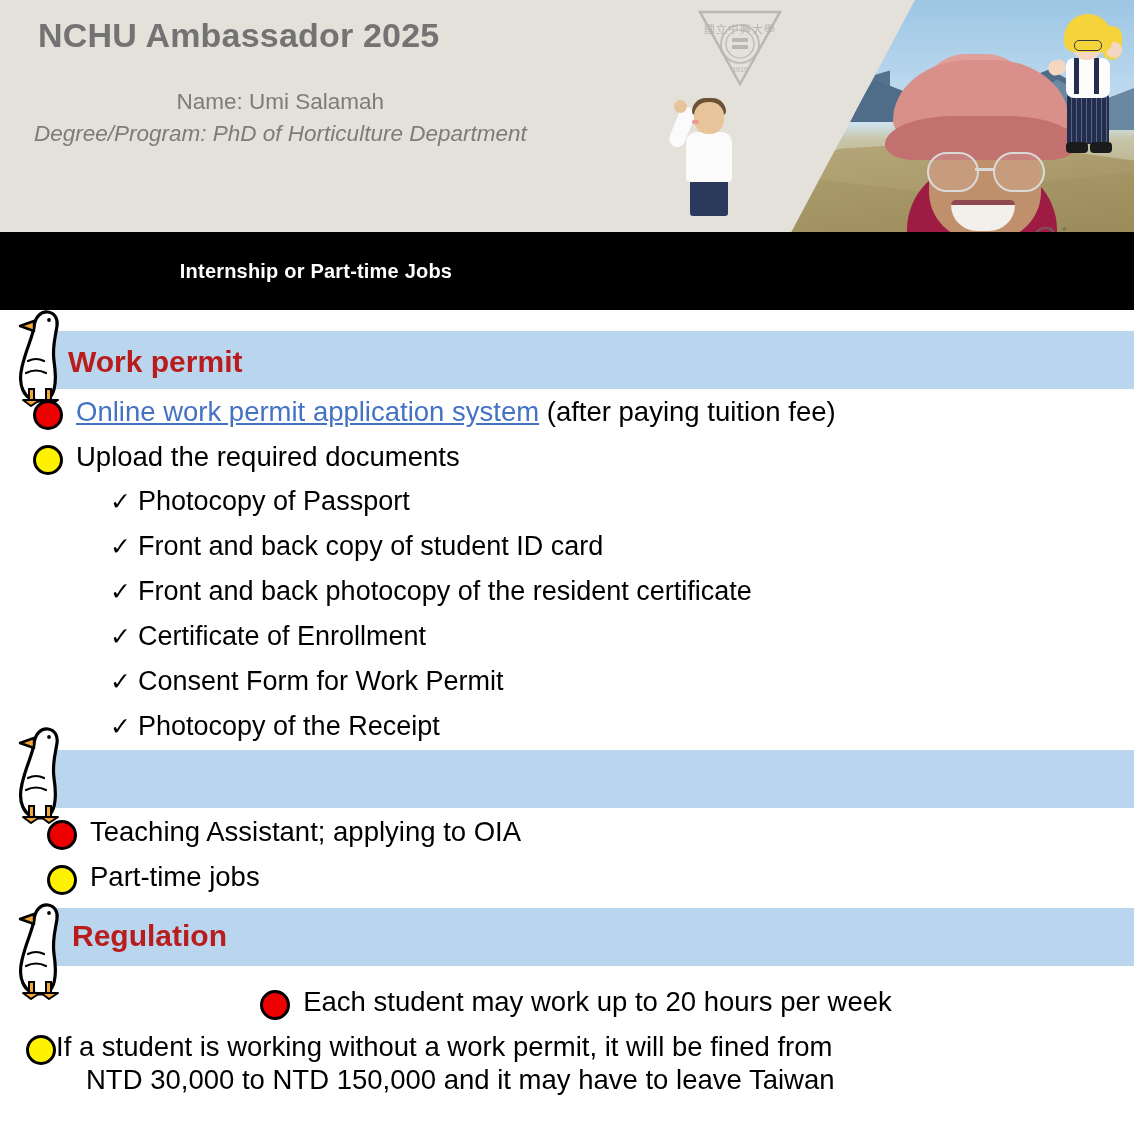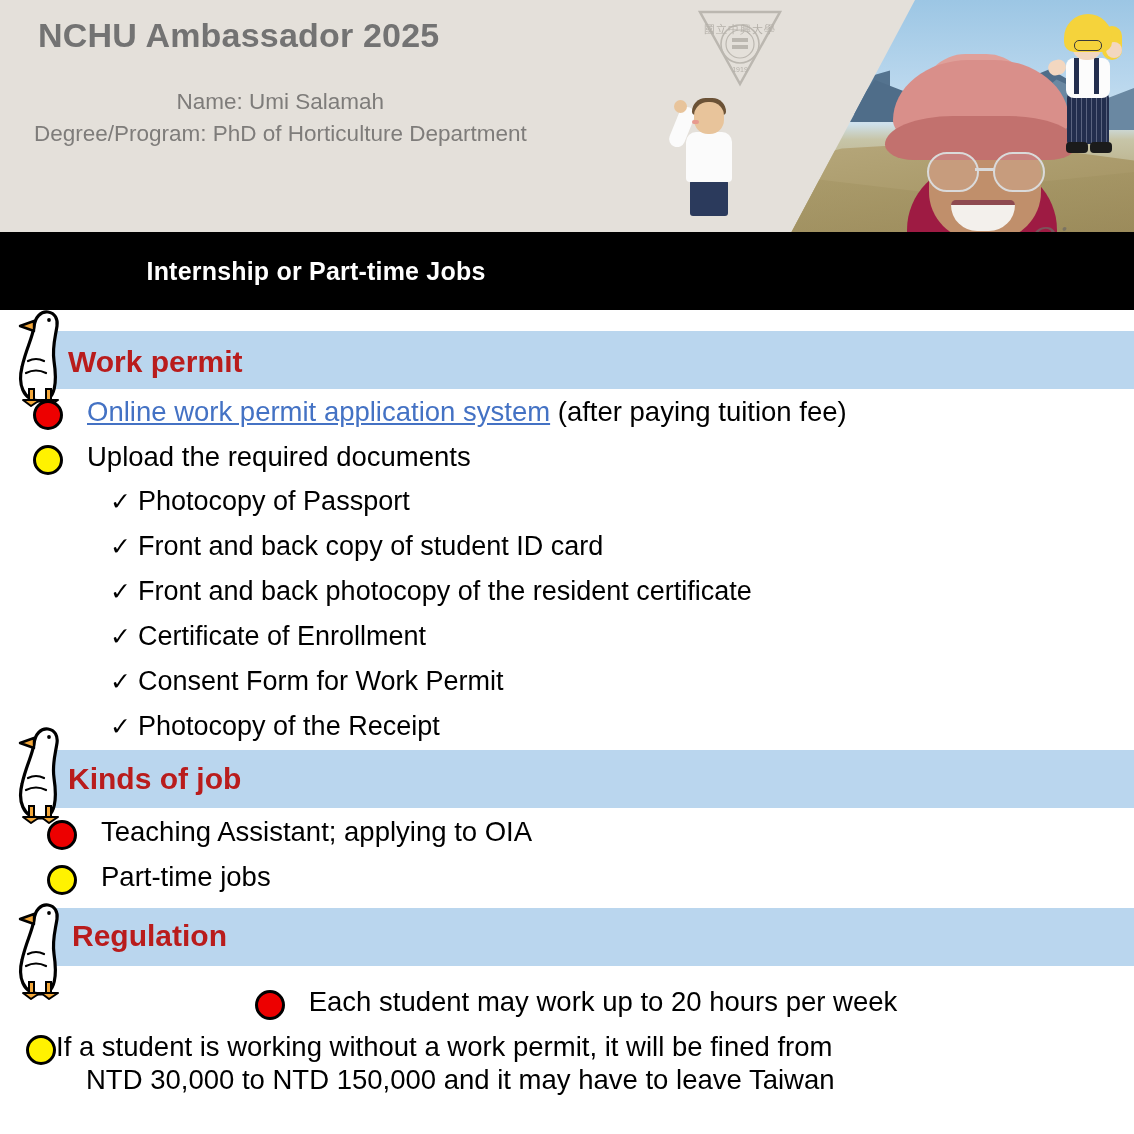--- a/index.html
+++ b/index.html
@@ -26,25 +26,25 @@
     text-align:right;
   }
   .hdr-meta{
     position:absolute;left:34px;top:86px;
     font-size:22.5px;line-height:31.5px;
     color:#7E7C7A;
     max-width:560px;
     text-align:center;
   }
   .hdr-meta div{white-space:nowrap;}
-  .hdr-meta .wrapline{white-space:normal;max-width:540px;}
+  .hdr-meta .wrapline{white-space:normal;max-width:540px;font-style:italic;}
   .band-title{
     position:absolute;left:0;top:232px;width:632px;height:78px;
     display:flex;align-items:center;justify-content:center;
-    color:#fff;font-size:25px;font-weight:600;letter-spacing:.2px;
+    color:#fff;font-size:20px;font-weight:600;letter-spacing:.2px;
   }
 
   
   .photo-wrap{
     position:absolute;left:630px;top:0;width:504px;height:310px;
     clip-path:polygon(120px 310px, 285px 0px, 504px 0px, 504px 310px);
     overflow:hidden;
   }
   .photo{
     position:absolute;left:0;top:0;width:504px;height:310px;
@@ -180,21 +180,21 @@
   .goose svg{display:block;}
 
   .bullet-row{position:absolute;display:flex;align-items:flex-start;}
   .dot{
     width:30px;height:30px;border-radius:50%;border:3px solid #000;
     box-sizing:border-box;flex:0 0 auto;margin-top:5px;
   }
   .dot.red{background:#ED0000;}
   .dot.yellow{background:#FFF200;}
   .btext{
-    font-size:27.5px;line-height:33px;color:#000;margin-left:24px;
+    font-size:27.5px;line-height:33px;color:#000;margin-left:13px;
     font-family:"Liberation Sans", sans-serif;
   }
   .link{
     color:#4472C4;text-decoration:underline;
   }
   .check-row{
     position:absolute;display:flex;align-items:baseline;
   }
   .chk{font-size:25px;color:#000;width:28px;flex:0 0 auto;
     font-family:"DejaVu Sans", sans-serif;}
@@ -349,21 +349,20 @@
       <path d="M26 16 L12 21 L26 26 Z" fill="#F4A83A" stroke="#000" stroke-width="2.4" stroke-linejoin="round"></path>
       <circle cx="41" cy="15" r="1.9" fill="#000"></circle>
       <path d="M20 56 q8 -4 16 0" fill="none" stroke="#000" stroke-width="2.2" stroke-linecap="round"></path>
       <path d="M18 68 q10 -5 20 0" fill="none" stroke="#000" stroke-width="2.2" stroke-linecap="round"></path>
       <rect x="21" y="84" width="5" height="11" fill="#F4A83A" stroke="#000" stroke-width="2"></rect>
       <rect x="38" y="84" width="5" height="11" fill="#F4A83A" stroke="#000" stroke-width="2"></rect>
       <path d="M15 95 L32 95 L23 101 Z" fill="#F4A83A" stroke="#000" stroke-width="2" stroke-linejoin="round"></path>
       <path d="M33 95 L50 95 L41 101 Z" fill="#F4A83A" stroke="#000" stroke-width="2" stroke-linejoin="round"></path>
     </svg>
   </div>
-  <div class="sec-title" style="left:68px;top:762px;">Kinds of job</div>
 
   <div class="bullet-row" style="left:47px;top:815px;width:1080px;">
     <div class="dot red"></div>
     <div class="btext">Teaching Assistant; applying to OIA</div>
   </div>
   <div class="bullet-row" style="left:47px;top:860px;width:1080px;">
     <div class="dot yellow"></div>
     <div class="btext">Part-time jobs</div>
   </div>
 

